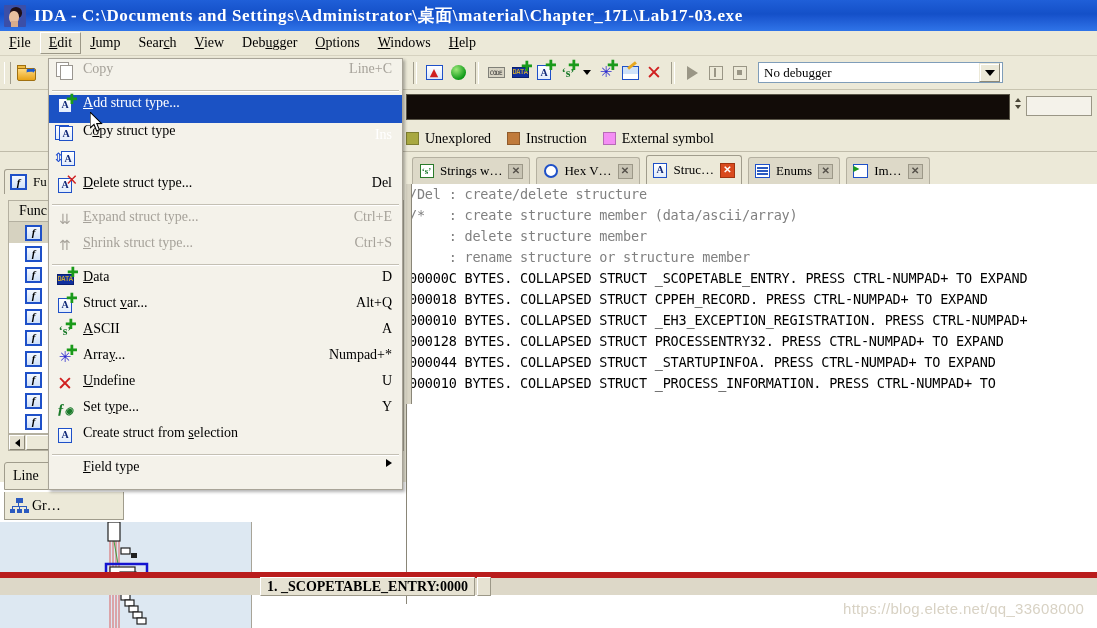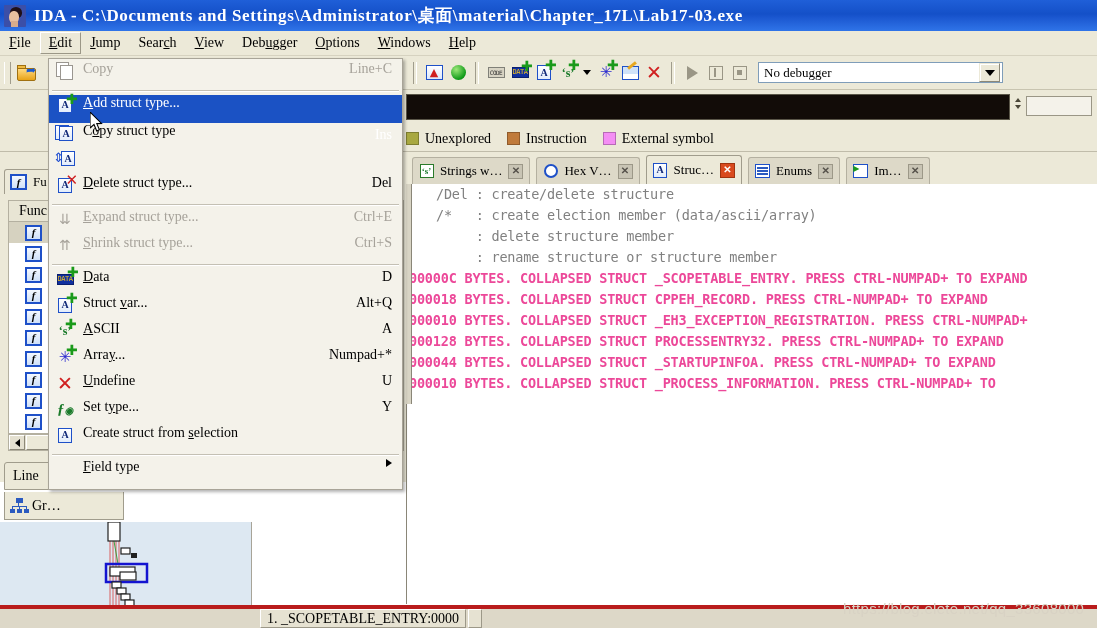--- a/index.html
+++ b/index.html
@@ -228,22 +228,22 @@
     overflow: hidden;
   }
   .sline {
     font-family: "DejaVu Sans Mono", "Liberation Mono", monospace;
     font-size: 13.5px;
     line-height: 21px;
     white-space: pre;
     padding-left: 2px;
     letter-spacing: -0.2px;
   }
-  .sline.gray { color: #808080; margin-left: 27px; }
-  .sline.blue { color: #ec4899; font-weight: bold; }
+  .sline.gray { color: #808080; }
+  .sline.blue { color: #000000; font-weight: normal; }
   #struct-scrollbar {
     position: absolute; left: 406px; top: 184px; width: 6px; height: 220px;
     background: #d8d4c4;
     border-right: 1px solid #8a8678;
     box-sizing: border-box;
   }
 
   
   #leftpane {
     position: absolute; left: 0; top: 152px; width: 406px; height: 330px;
@@ -342,25 +342,25 @@
   }
   #graph-canvas { position: absolute; left: 0; top: 0; }
 
   #bottomfill {
     position: absolute; left: 252px; top: 522px; width: 845px; height: 83px;
     background: #ffffff;
   }
 
   
   #statusbar {
-    position: absolute; left: 0; top: 605px; width: 1097px; height: 23px;
+    position: absolute; left: 0; top: 572px; width: 1097px; height: 23px;
     background: #ddd8c8;
-    border-top: 4px solid #b91c1c;
-    box-sizing: border-box;
-    display: flex; align-items: center;
+    border-top: 6px solid #b91c1c;
+    box-sizing: border-box;
+    display: flex; align-items: center; font-weight: bold;
   }
   .status-cell {
     height: 19px; margin-left: 2px;
     background: #e6e2d2;
     border: 1px solid #ffffff;
     border-right-color: #9c9888; border-bottom-color: #9c9888;
     box-sizing: border-box;
     display: flex; align-items: center;
     padding: 0 6px;
     font-family: "Liberation Serif", "DejaVu Serif", serif;
@@ -792,21 +792,21 @@
     <span class="tico">
         <span class="ic-imports"></span>
       </span>
     <span class="tlabel">Im…</span>
     <span class="tclose">✕</span>
   </div>
 </div>
 
 <div id="structview">
   <div class="sline gray">/Del : create/delete structure</div>
-  <div class="sline gray">/*   : create election member (data/ascii/array)</div>
+  <div class="sline gray">/*   : create structure member (data/ascii/array)</div>
   <div class="sline gray">     : delete structure member</div>
   <div class="sline gray">     : rename structure or structure member</div>
   <div class="sline blue">00000C BYTES. COLLAPSED STRUCT _SCOPETABLE_ENTRY. PRESS CTRL-NUMPAD+ TO EXPAND</div>
   <div class="sline blue">000018 BYTES. COLLAPSED STRUCT CPPEH_RECORD. PRESS CTRL-NUMPAD+ TO EXPAND</div>
   <div class="sline blue">000010 BYTES. COLLAPSED STRUCT _EH3_EXCEPTION_REGISTRATION. PRESS CTRL-NUMPAD+</div>
   <div class="sline blue">000128 BYTES. COLLAPSED STRUCT PROCESSENTRY32. PRESS CTRL-NUMPAD+ TO EXPAND</div>
   <div class="sline blue">000044 BYTES. COLLAPSED STRUCT _STARTUPINFOA. PRESS CTRL-NUMPAD+ TO EXPAND</div>
   <div class="sline blue">000010 BYTES. COLLAPSED STRUCT _PROCESS_INFORMATION. PRESS CTRL-NUMPAD+ TO</div>
 </div>
 <div id="struct-scrollbar"></div>

